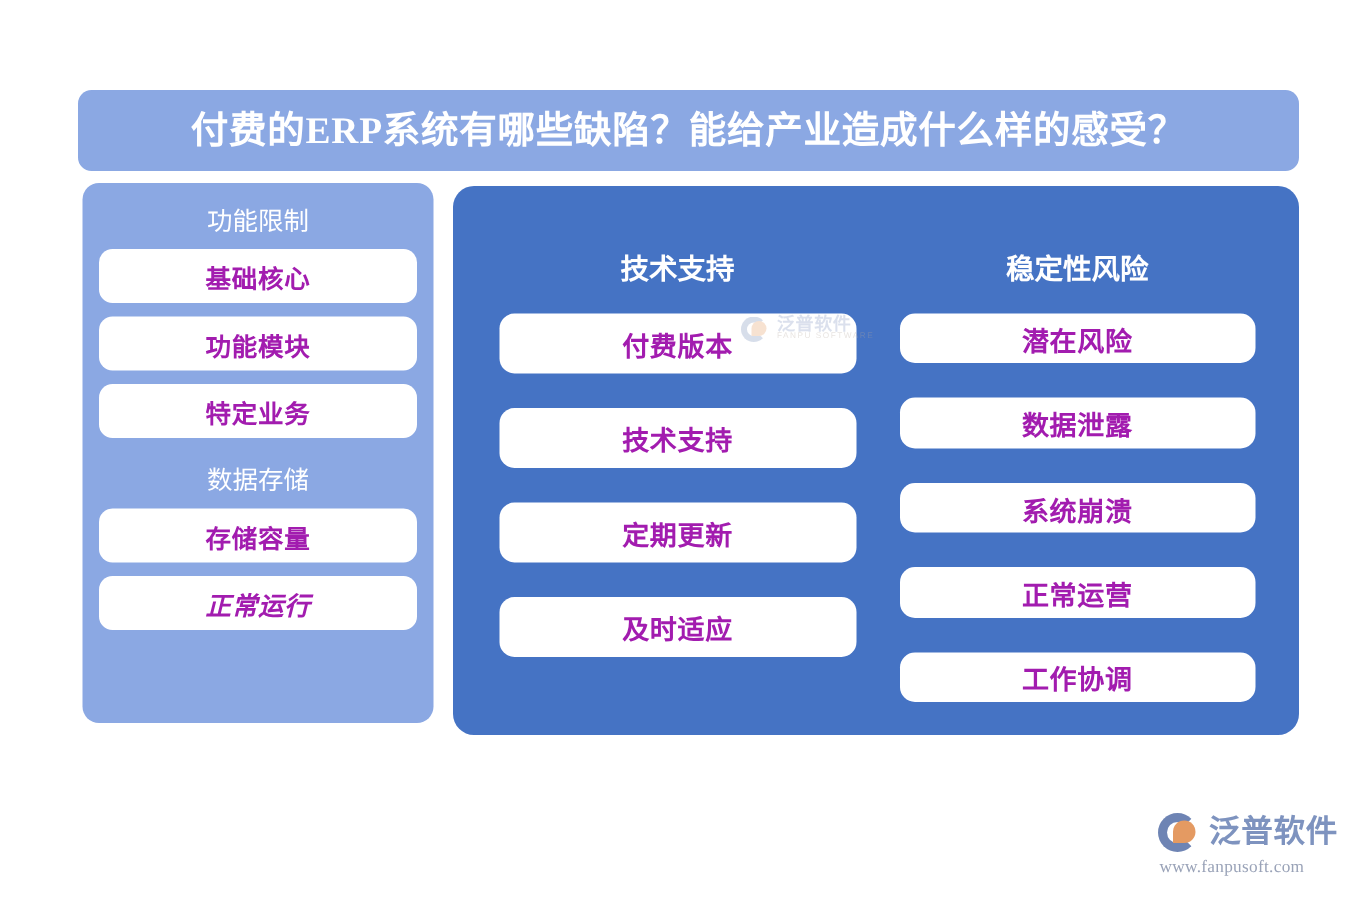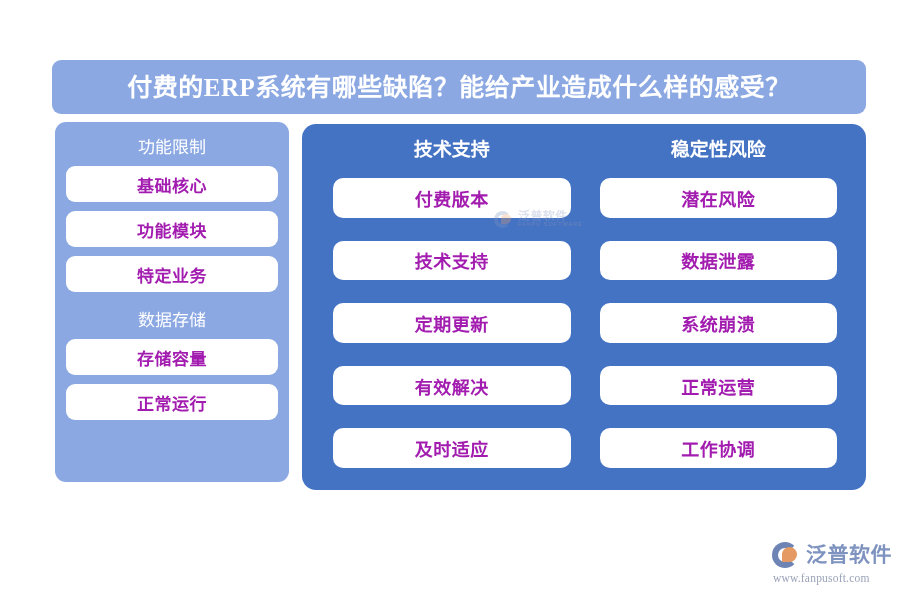--- a/index.html
+++ b/index.html
@@ -77,33 +77,33 @@
     align-items: center;
     justify-content: center;
     color: #a21caf;
     font-size: 17px;
     font-weight: bold;
     letter-spacing: 0.5px;
     white-space: nowrap;
     box-sizing: border-box;
   }
   .left-panel .card { margin-bottom: 9px; }
-  .left-panel .card:last-child { margin-bottom: 0; }
+  .left-panel .card:last-child { margin-bottom: 0; font-style: italic; }
 
   
   .right-panel {
     position: absolute;
     left: 302px;
     top: 124px;
     width: 564px;
     height: 366px;
     background: #4573c4;
     border-radius: 14px;
     box-sizing: border-box;
-    padding: 4px 29px 22px 31px;
+    padding: 35px 29px 22px 31px;
     display: flex;
     gap: 29px;
   }
   .right-col {
     flex: 1 1 0;
     display: flex;
     flex-direction: column;
   }
   .col-header {
     color: #ffffff;
@@ -253,21 +253,20 @@
     <div class="card">正常运行</div>
   </div>
 
   <div class="right-panel">
 
     <div class="right-col">
       <div class="col-header">技术支持</div>
       <div class="card">付费版本</div>
       <div class="card">技术支持</div>
       <div class="card">定期更新</div>
-      <div class="card">有效解决</div>
       <div class="card">及时适应</div>
     </div>
 
     <div class="right-col">
       <div class="col-header">稳定性风险</div>
       <div class="card">潜在风险</div>
       <div class="card">数据泄露</div>
       <div class="card">系统崩溃</div>
       <div class="card">正常运营</div>
       <div class="card">工作协调</div>

